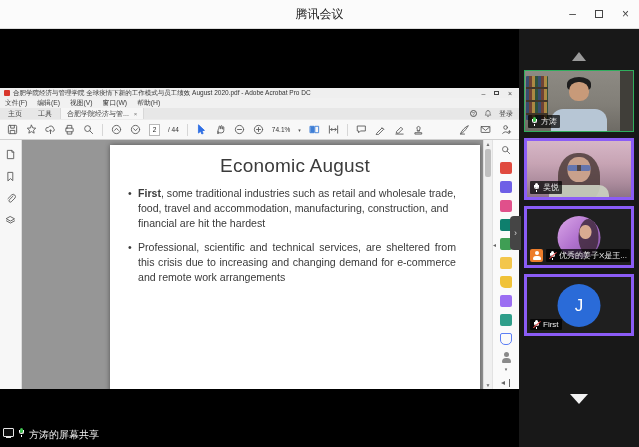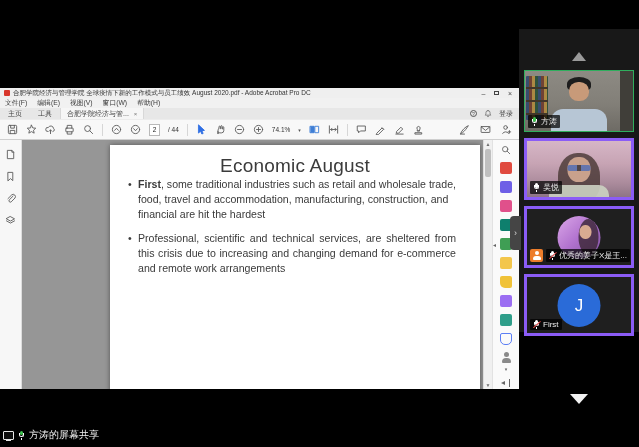--- a/index.html
+++ b/index.html
@@ -50,21 +50,21 @@
 .tb-right{margin-left:auto;display:flex;align-items:center;gap:10px}
 
 .acro-body{flex:1;display:flex;min-height:0}
 .leftnav{width:22px;background:#f7f7f7;border-right:1px solid #ddd;display:flex;flex-direction:column;
   align-items:center;padding-top:9px;gap:11px;flex:none}
 .docarea{flex:1;background:#969696;position:relative;overflow:hidden}
 .page{position:absolute;left:88px;top:5px;width:370px;height:400px;background:#fff;
   box-shadow:0 0 5px rgba(0,0,0,.45);padding-top:10px}
 .slide-title{text-align:center;font-size:19px;color:#3b3b3b;letter-spacing:.2px}
 .slide-intro{margin:11px 14px 0 11px;font-size:10.6px;line-height:1.42;color:#3a3a3a;max-width:332px}
-.slide-bullets{margin:0 14px 0 18px;list-style:none}
+.slide-bullets{margin:9px 14px 0 18px;list-style:none}
 .slide-bullets li{position:relative;padding-left:10px;font-size:10.6px;line-height:1.42;
   color:#3a3a3a;margin-bottom:9px;max-width:328px}
 .slide-bullets li::before{content:"•";position:absolute;left:0;top:0}
 .slide-bullets li.justify{text-align:justify}
 .bold{font-weight:bold}
 
 .docscroll{width:9px;background:#f0f0f0;border-left:1px solid #dcdcdc;position:relative;flex:none}
 .docscroll .arr{position:absolute;left:0;width:100%;text-align:center;font-size:5px;color:#707070;line-height:6px}
 .docscroll .arr.up{top:1px}.docscroll .arr.down{bottom:1px}
 .docscroll .thumb{position:absolute;top:9px;left:1px;width:6px;height:28px;background:#bfbfbf;border-radius:2px}
@@ -76,36 +76,36 @@
 .chip.person{background:none;position:relative}
 .chip.person::before{content:"";position:absolute;left:3.5px;top:0;width:5px;height:5px;border-radius:50%;background:#8a8a8a}
 .chip.person::after{content:"";position:absolute;left:1.5px;top:6px;width:9px;height:5px;border-radius:4px 4px 1px 1px;background:#8a8a8a}
 .strip-caret{font-size:5px;color:#666;margin-top:-5px}
 .strip-bottom{margin-top:auto;position:relative;width:10px;height:8px}
 .strip-bottom::before{content:"";position:absolute;right:1px;top:0;width:1px;height:8px;background:#666}
 .strip-bottom::after{content:"";position:absolute;left:0;top:2px;border-top:2.5px solid transparent;
   border-bottom:2.5px solid transparent;border-right:4px solid #666}
 .strip-collapse{position:absolute;left:-1px;top:102px;font-size:5px;color:#666}
 
-.share-banner{position:absolute;left:3px;bottom:5px;display:flex;align-items:center;gap:4px;
+.share-banner{position:absolute;left:3px;bottom:5px;display:flex;gap:4px;
   color:#f0f0f0;font-size:10px}
 .scr-icon{width:11px;height:9px;border:1px solid #e6e6e6;border-radius:1px;position:relative;background:rgba(255,255,255,.05)}
 .scr-icon::after{content:"";position:absolute;left:2px;bottom:-2px;width:5px;height:1px;background:#e6e6e6}
 
 .mic{position:relative;width:7px;height:9px;flex:none}
 .mic .cap{position:absolute;left:2px;top:0;width:3px;height:4.5px;background:#fff;border-radius:1.5px}
 .mic .bowl{position:absolute;left:1px;top:2.4px;width:5px;height:4px;border:0.9px solid #fff;
   border-top:none;border-radius:0 0 3px 3px}
 .mic .stem{position:absolute;left:3.2px;bottom:0;width:0.9px;height:1.8px;background:#fff}
 .mic.green .cap{background:#3fc14f}
 .mic.green .bowl{border-color:#fff}
 .mic .slash{position:absolute;left:-1.5px;top:3.6px;width:10px;height:1.3px;background:#d84040;
   transform:rotate(-42deg);border-radius:1px}
 
-.panel{width:120px;height:303px;background:#181818;flex:none;position:relative;padding:23px 5px 0}
+.panel{width:120px;height:418px;background:#181818;flex:none;position:relative;padding:23px 5px 0}
 .up-arrow{width:0;height:0;border-left:7px solid transparent;border-right:7px solid transparent;
   border-bottom:9px solid #9a9a9a;margin:0 auto 9px}
 .tile{width:110px;height:62px;margin:0 auto 6px;background:#1f1f1f;border:3px solid #8b5cf6;
   position:relative;overflow:hidden}
 .tile.speaking{border:1.5px solid #2fae5d}
 .tile-label{position:absolute;left:3px;bottom:3px;background:rgba(0,0,0,.72);display:flex;
   align-items:center;gap:3px;padding:1px 3px;font-size:8px;color:#ececec;border-radius:1px;
   max-width:100px;white-space:nowrap;z-index:4}
 .tile-label .nm{overflow:hidden;text-overflow:ellipsis}
 .badge{position:absolute;left:3px;bottom:3px;width:13px;height:13px;background:#ed7d2b;border-radius:2px;z-index:5}
@@ -148,20 +148,28 @@
 
 .collapse-tab{position:absolute;left:510px;top:187px;width:11px;height:34px;background:#454545;
   border-radius:4px 0 0 4px;display:flex;align-items:center;justify-content:center;color:#d8d8d8;
   font-size:9px;z-index:8}
 </style>
 </head>
 <body>
 
 <div class="app">
 
+  <div class="titlebar">
+    <span>腾讯会议</span>
+    <div class="win-controls">
+      <span class="glyph">–</span>
+      <span class="max-box"></span>
+      <span class="glyph">×</span>
+    </div>
+  </div>
 
   <div class="content">
 
     <div class="share-area">
 
       <div class="acrobat">
 
         <div class="acro-titlebar">
           <span class="pdf-appicon"></span>
           <span class="acro-title">合肥学院经济与管理学院 全球疫情下新的工作模式与员工绩效 August 2020.pdf - Adobe Acrobat Pro DC</span>

